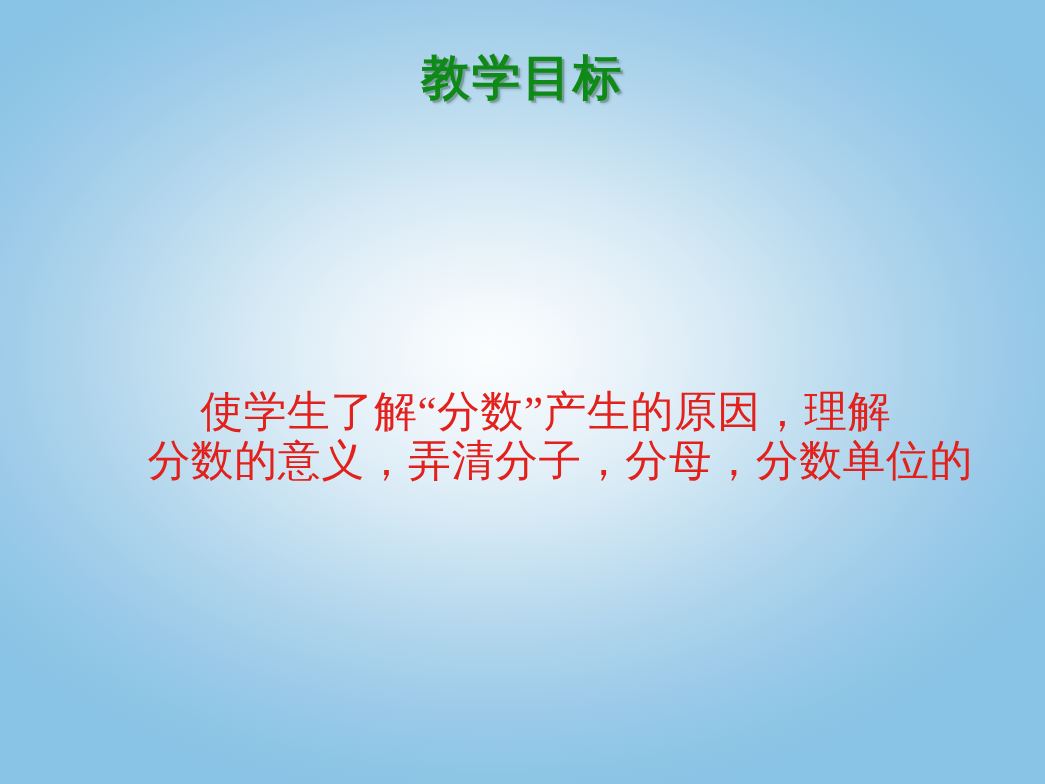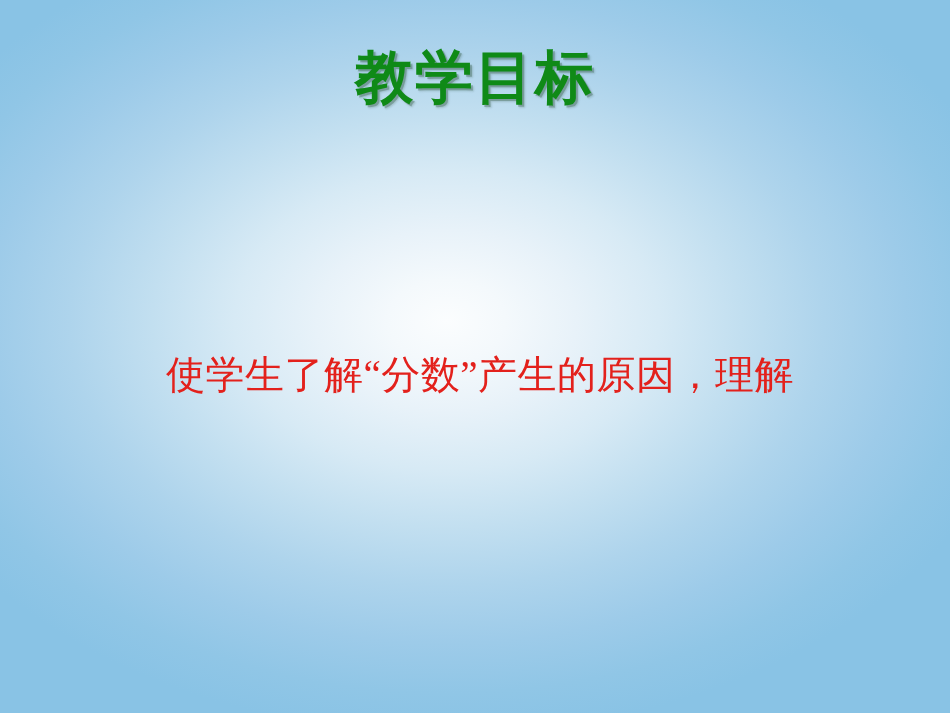--- a/index.html
+++ b/index.html
@@ -40,33 +40,33 @@
     top: 49px;
     width: 950px;
     text-align: center;
     line-height: 1.0;
   }
 
   .title-text {
     display: inline-block;
     font-family: "Liberation Serif", "DejaVu Serif", serif;
     font-weight: 700;
-    font-size: 58px;
+    font-size: 44px;
     letter-spacing: 2px;
     color: #0f8a17;
     text-shadow:
       2px 2px 0 rgba(40, 80, 50, 0.30),
       3px 3px 2px rgba(30, 60, 40, 0.18);
     white-space: nowrap;
   }
 
   
   .body-block {
     position: absolute;
-    left: 118px;
+    left: 134px;
     top: 352px;
     width: 770px;
   }
 
   .body-line {
     font-family: "Liberation Serif", "DejaVu Serif", serif;
     font-weight: 400;
     font-size: 39px;
     line-height: 45px;
     color: #e3211c;
@@ -82,15 +82,16 @@
 <body>
 
 <div id="slide">
 
   <div class="title-block">
     <span class="title-text">教学目标</span>
   </div>
 
   <div class="body-block">
     <div class="body-line first">使学生了解“分数”产生的原因，理解</div>
+    <div class="body-line">分数的意义，弄清分子，分母，分数单位的</div>
   </div>
 
 </div>
 
 </body></html>

